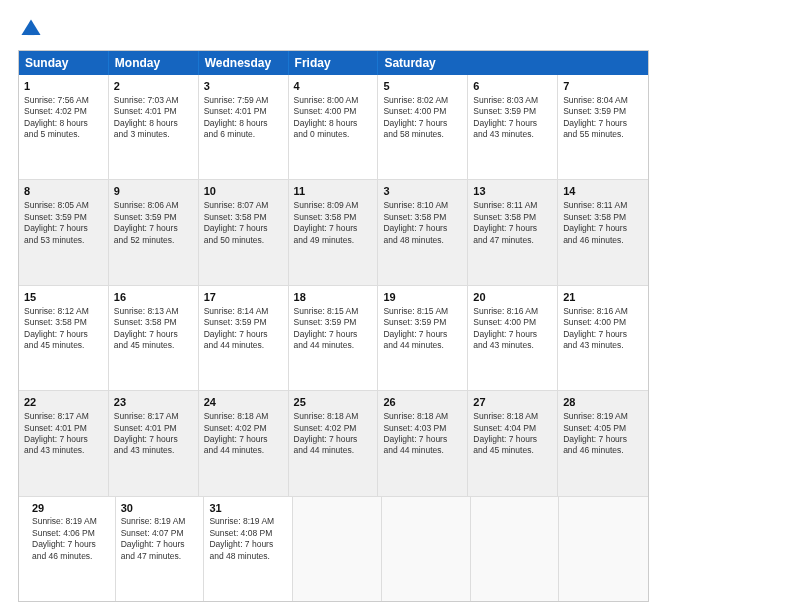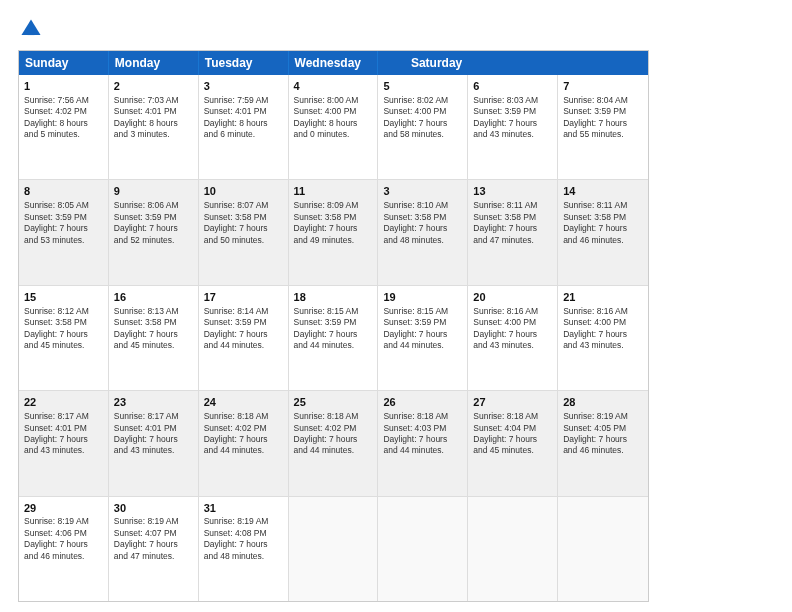--- a/index.html
+++ b/index.html
@@ -64,33 +64,33 @@
       background: #1565c0;
     }
     .cal-header-cell {
       color: #fff;
       font-size: 12px;
       font-weight: bold;
       padding: 5px 6px;
       text-align: left;
       border-right: 1px solid #1976d2;
     }
-    .cal-header-cell:last-child { border-right: none; text-align: right; }
+    .cal-header-cell:last-child { border-right: none; }
     .cal-body {
       flex: 1;
       display: flex;
       flex-direction: column;
     }
     .cal-row {
       display: grid;
       grid-template-columns: repeat(7, 1fr);
       flex: 1;
       border-bottom: 1px solid #ddd;
     }
-    .cal-row:last-child { border-bottom: none; }
+    .cal-row:last-child { border-bottom: none; margin-left: 8px; }
     .cal-cell {
       padding: 4px 5px;
       border-right: 1px solid #ddd;
       font-size: 8.5px;
       color: #333;
       line-height: 1.35;
       background: #fff;
     }
     .cal-cell:last-child { border-right: none; }
     .cal-cell.empty { background: #f9f9f9; }
@@ -121,22 +121,22 @@
     <div class="title-block">
       <div class="main-title"></div>
       <div class="subtitle"></div>
     </div>
   </div>
 
   <div class="calendar">
     <div class="cal-header" id="cal-header">
         <div class="cal-header-cell">Sunday</div>
         <div class="cal-header-cell">Monday</div>
-        <div class="cal-header-cell">Tuesday</div>
         <div class="cal-header-cell">Wednesday</div>
+        <div class="cal-header-cell">Friday</div>
         <div class="cal-header-cell">Saturday</div>
       </div>
     <div class="cal-body" id="cal-body">
         <div class="cal-row">
           <div class="cal-cell"><span class="day-num">1</span><span>Sunrise: 7:56 AM</span><br><span>Sunset: 4:02 PM</span><br><span>Daylight: 8 hours</span><br><span>and 5 minutes.</span><br></div>
           <div class="cal-cell"><span class="day-num">2</span><span>Sunrise: 7:03 AM</span><br><span>Sunset: 4:01 PM</span><br><span>Daylight: 8 hours</span><br><span>and 3 minutes.</span><br></div>
           <div class="cal-cell"><span class="day-num">3</span><span>Sunrise: 7:59 AM</span><br><span>Sunset: 4:01 PM</span><br><span>Daylight: 8 hours</span><br><span>and 6 minute.</span><br></div>
           <div class="cal-cell"><span class="day-num">4</span><span>Sunrise: 8:00 AM</span><br><span>Sunset: 4:00 PM</span><br><span>Daylight: 8 hours</span><br><span>and 0 minutes.</span><br></div>
           <div class="cal-cell"><span class="day-num">5</span><span>Sunrise: 8:02 AM</span><br><span>Sunset: 4:00 PM</span><br><span>Daylight: 7 hours</span><br><span>and 58 minutes.</span><br></div>
           <div class="cal-cell"><span class="day-num">6</span><span>Sunrise: 8:03 AM</span><br><span>Sunset: 3:59 PM</span><br><span>Daylight: 7 hours</span><br><span>and 43 minutes.</span><br></div>

